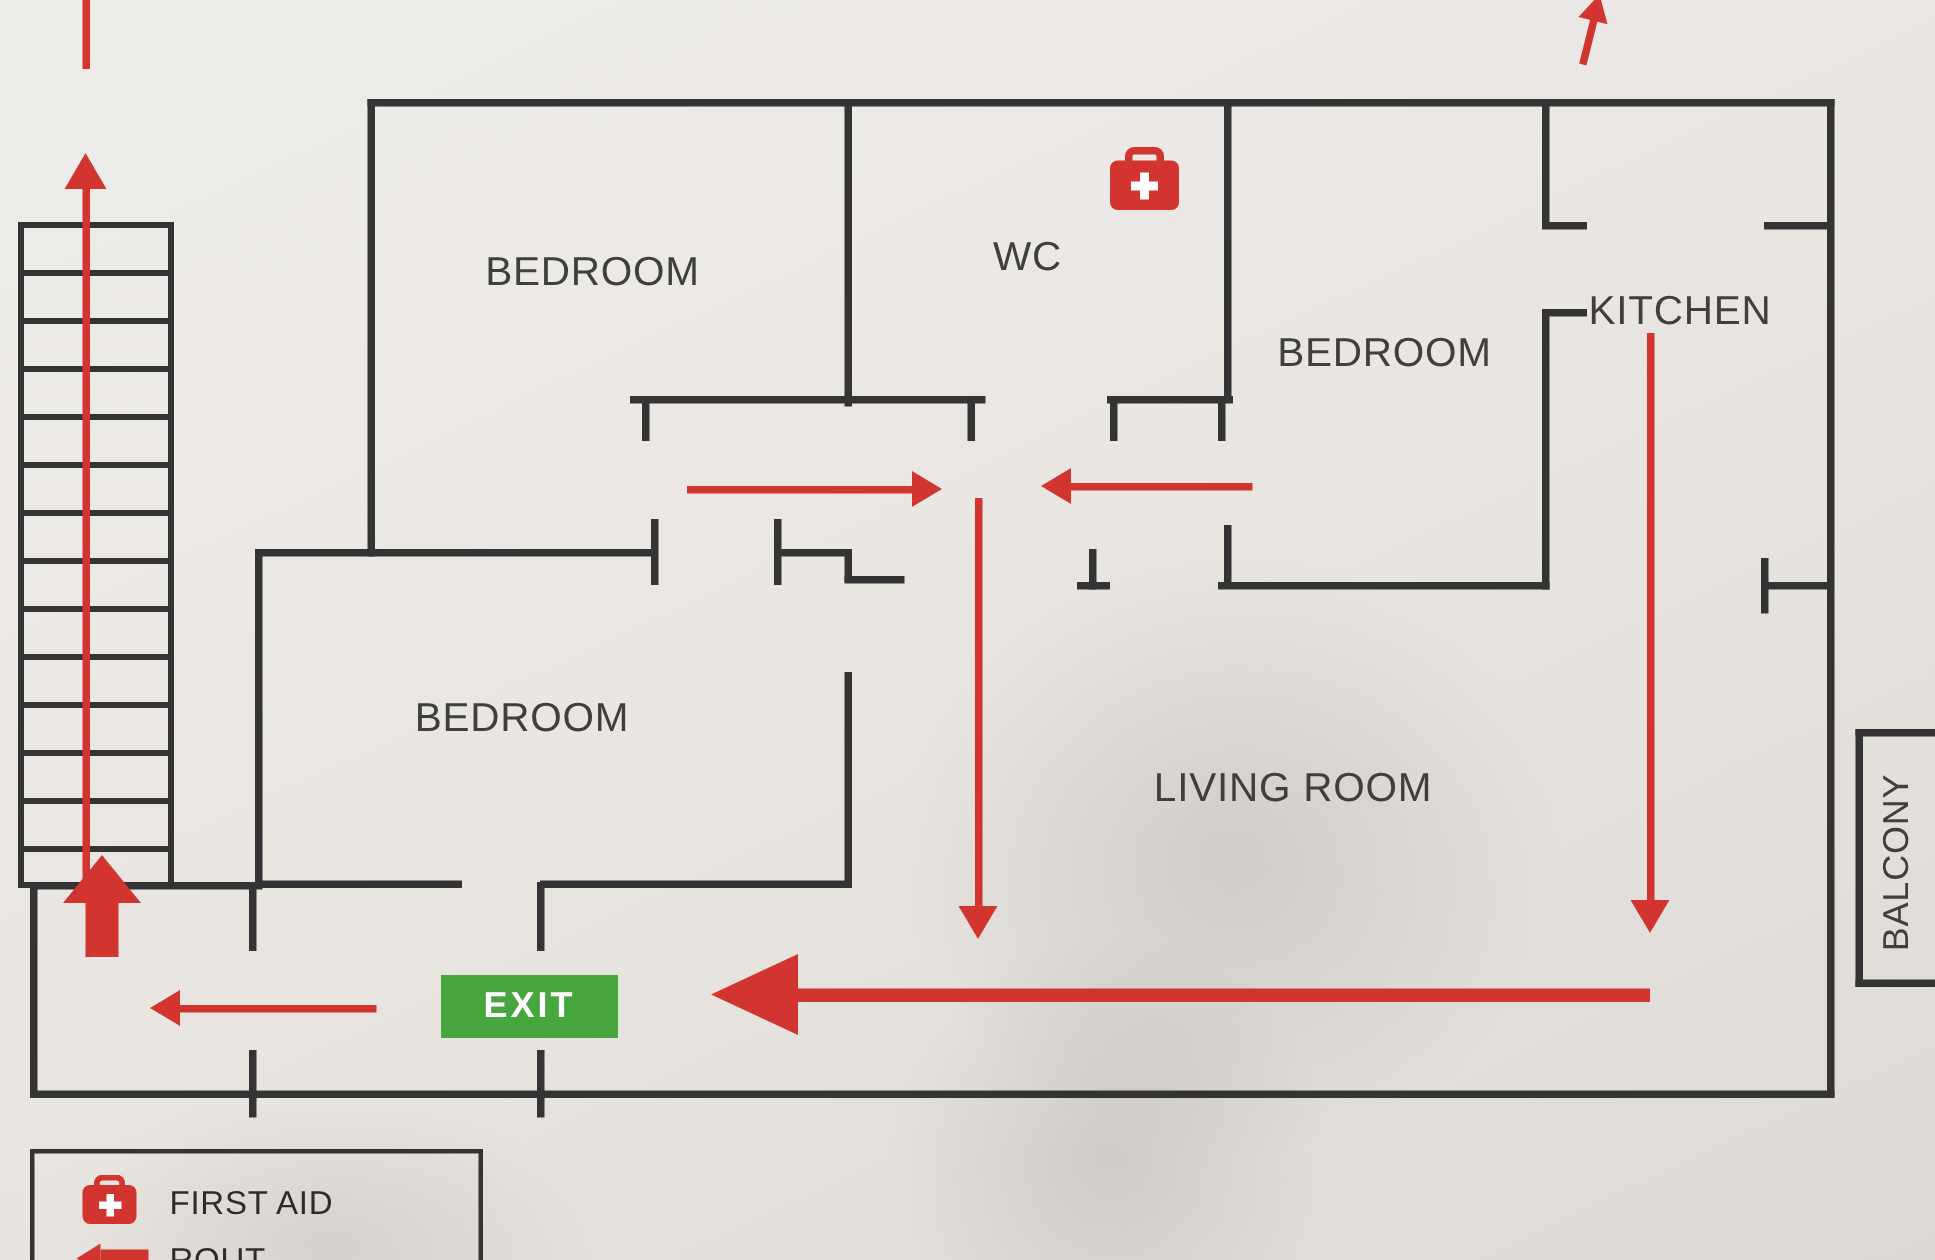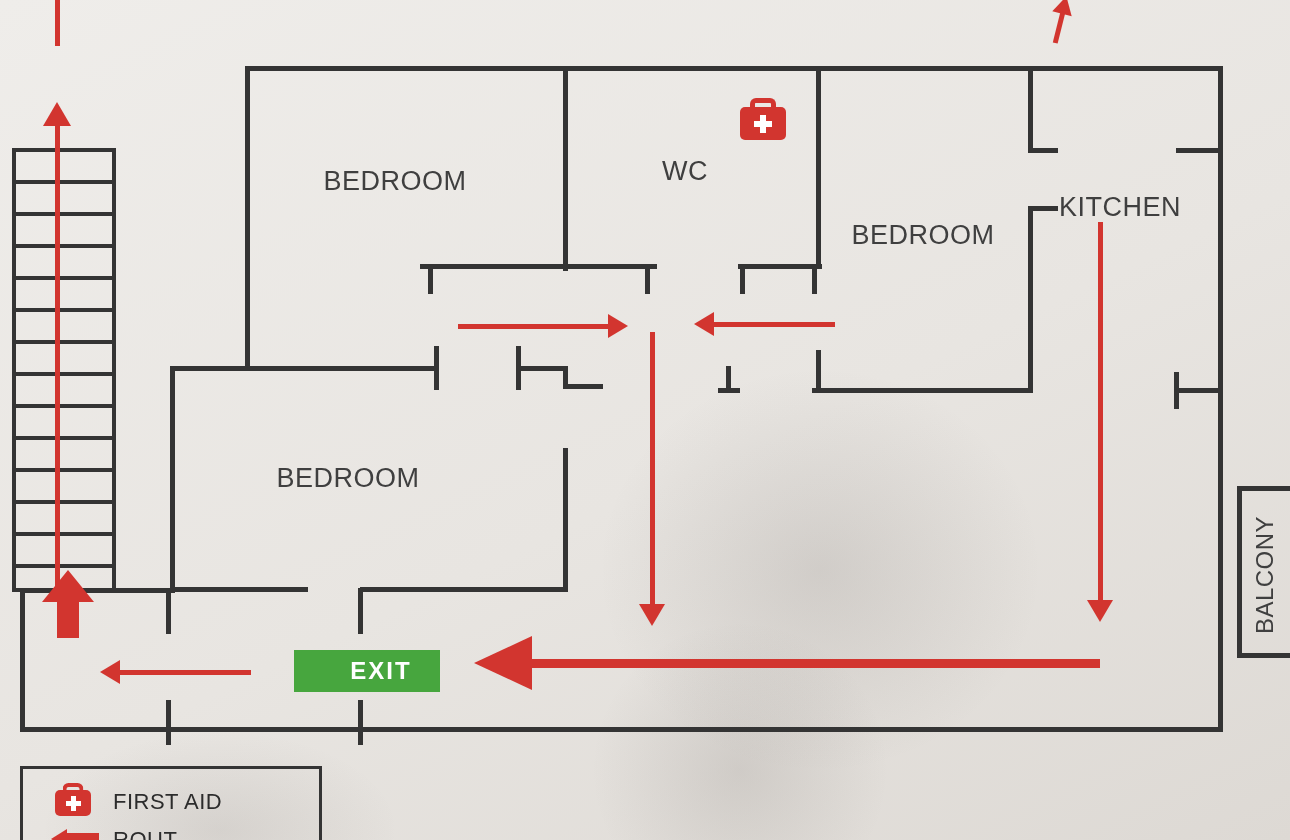--- a/index.html
+++ b/index.html
@@ -46,21 +46,21 @@
   .tri-up-sm{border-left:10px solid transparent;border-right:10px solid transparent;border-bottom:18px solid var(--red);}
   .tri-down{border-left:13px solid transparent;border-right:13px solid transparent;border-top:22px solid var(--red);}
   .tri-left{border-top:12px solid transparent;border-bottom:12px solid transparent;border-right:20px solid var(--red);}
   .tri-right{border-top:12px solid transparent;border-bottom:12px solid transparent;border-left:20px solid var(--red);}
   .tri-left-big{border-top:27px solid transparent;border-bottom:27px solid transparent;border-right:58px solid var(--red);}
   .tri-up-big{border-left:26px solid transparent;border-right:26px solid transparent;border-bottom:32px solid var(--red);}
   .tri-left-leg{border-top:10px solid transparent;border-bottom:10px solid transparent;border-right:16px solid var(--red);}
   .exit-sign{
     position:absolute;left:294px;top:650px;width:118px;height:42px;background:var(--green);
     display:flex;align-items:center;justify-content:center;color:#fff;
-    font-size:24px;font-weight:700;letter-spacing:2px;padding-left:28px;
+    font-size:24px;font-weight:700;letter-spacing:2px;
   }
   .firstaid{position:absolute;}
   .firstaid .kit-handle{
     position:absolute;left:50%;top:0;transform:translateX(-50%);
     border:5px solid var(--red);border-bottom:none;border-radius:6px 6px 0 0;
   }
   .firstaid .kit-body{position:absolute;background:var(--red);border-radius:5px;}
   .firstaid .kit-body::after{
     content:"";position:absolute;inset:0;
     background:linear-gradient(#fff,#fff) center/6px 18px no-repeat,
@@ -142,20 +142,21 @@
 
   <div class="wall" style="left:1237px;top:486px;width:53px;height:5px"></div>
   <div class="wall" style="left:1237px;top:486px;width:5px;height:172px"></div>
   <div class="wall" style="left:1237px;top:653px;width:53px;height:5px"></div>
 
   <div class="room-label" style="left:255px;top:166px;width:280px">BEDROOM</div>
   <div class="room-label" style="left:630px;top:156px;width:110px">WC</div>
   <div class="room-label" style="left:783px;top:220px;width:280px">BEDROOM</div>
   <div class="room-label" style="left:1020px;top:192px;width:200px">KITCHEN</div>
   <div class="room-label" style="left:208px;top:463px;width:280px">BEDROOM</div>
+  <div class="room-label" style="left:712px;top:510px;width:300px">LIVING ROOM</div>
   <div class="balcony-label-wrap">
     <span>BALCONY</span>
   </div>
 
   <div class="firstaid fa-large">
     <div class="kit-handle"></div>
     <div class="kit-body"></div>
   </div>
 
   <div>

